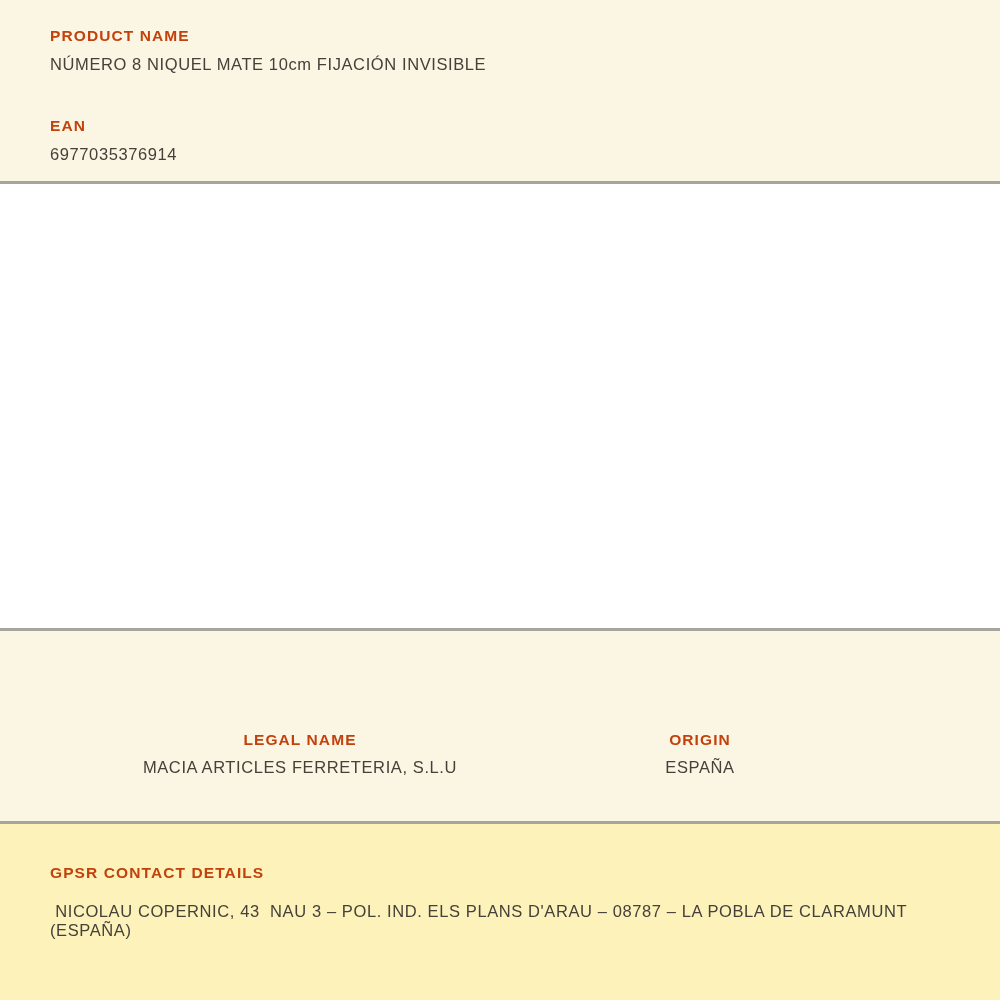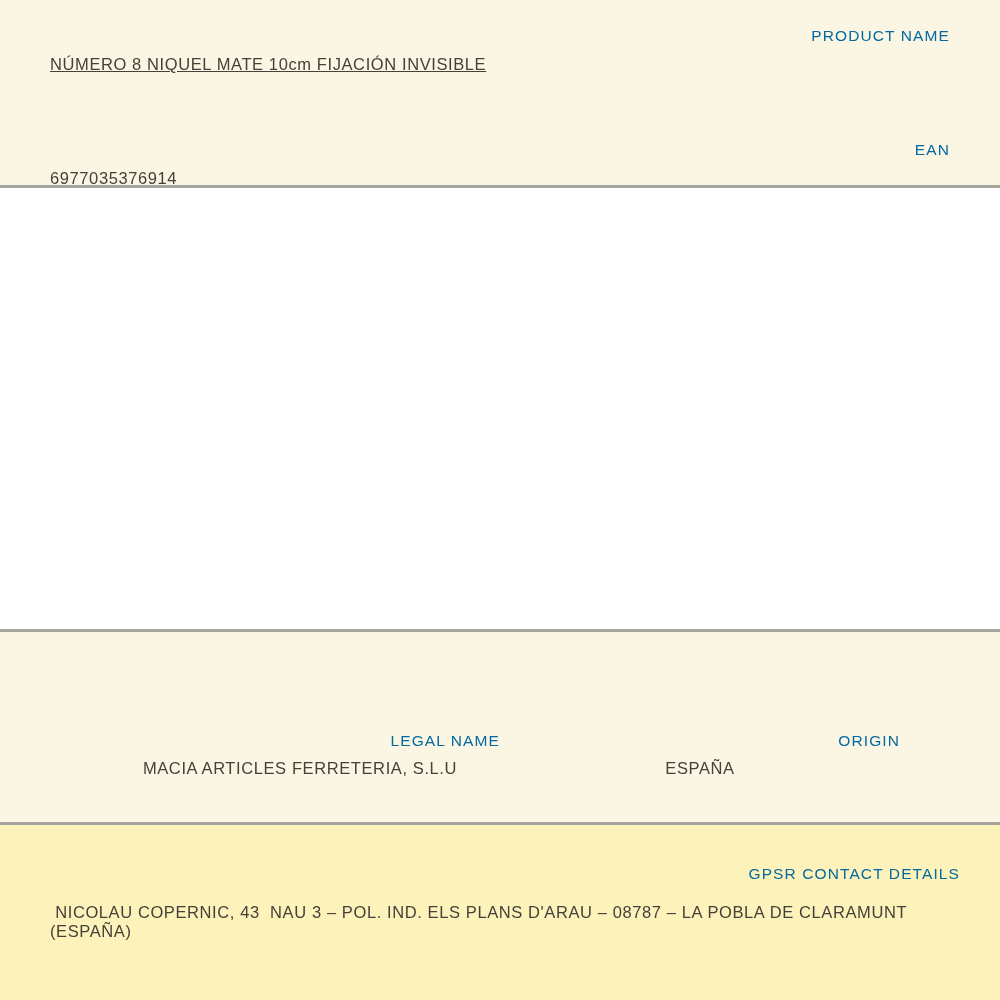--- a/index.html
+++ b/index.html
@@ -19,34 +19,33 @@
   }
 
   
   .product-header {
     height: 185px;
     background: #fbf6e3;
     padding: 27px 50px 0 50px;
   }
   .field-label {
     font-size: 15.5px;
-    font-weight: normal;
+    font-weight: bold;
     letter-spacing: 1.1px;
-    color: #0369a1;
+    color: #c2410c;
     line-height: 17px;
-    text-align: right;
   }
   .field-value {
     font-size: 16.5px;
     letter-spacing: 0.6px;
     color: #45413a;
     line-height: 19px;
   }
-  .product-header .field-value { margin-top: 11px; text-decoration: underline; }
-  .product-header .ean-label { margin-top: 67px; }
+  .product-header .field-value { margin-top: 11px; }
+  .product-header .ean-label { margin-top: 43px; }
 
   
   .divider {
     height: 3px;
     background: #a6a59d;
     flex: 0 0 auto;
   }
 
   
   .product-image-area {

